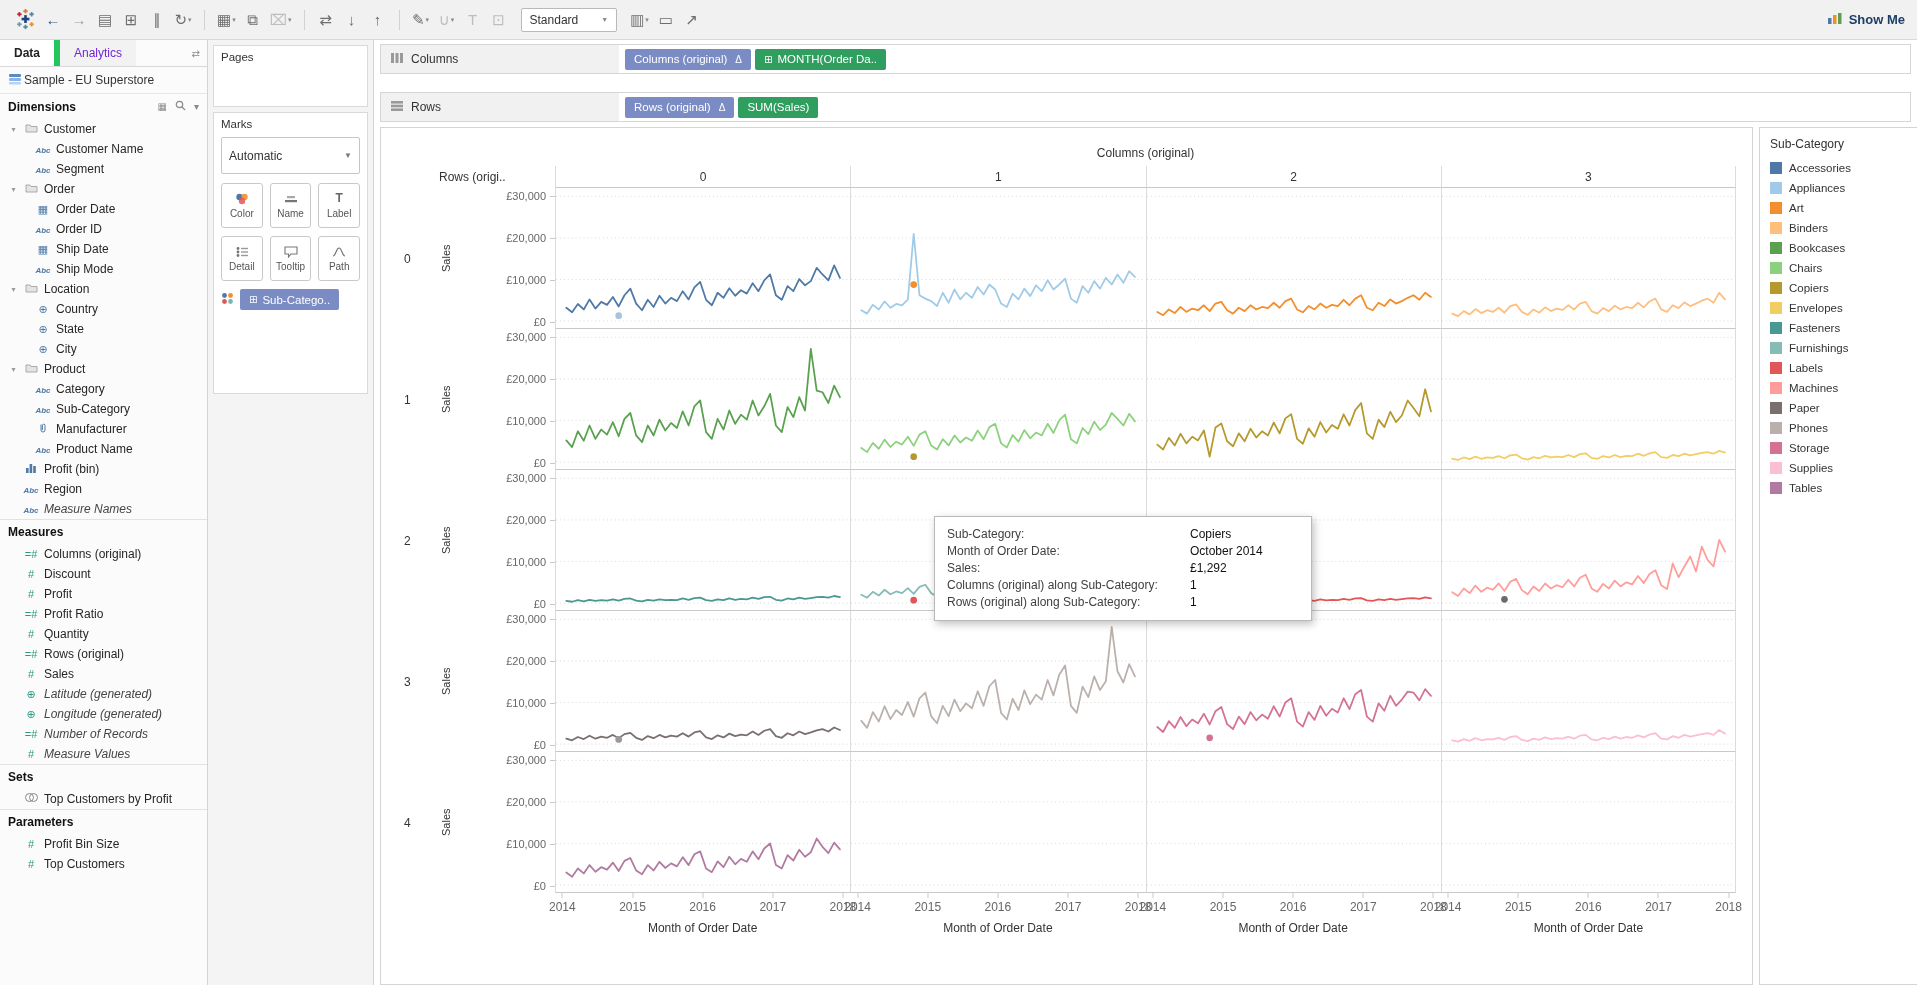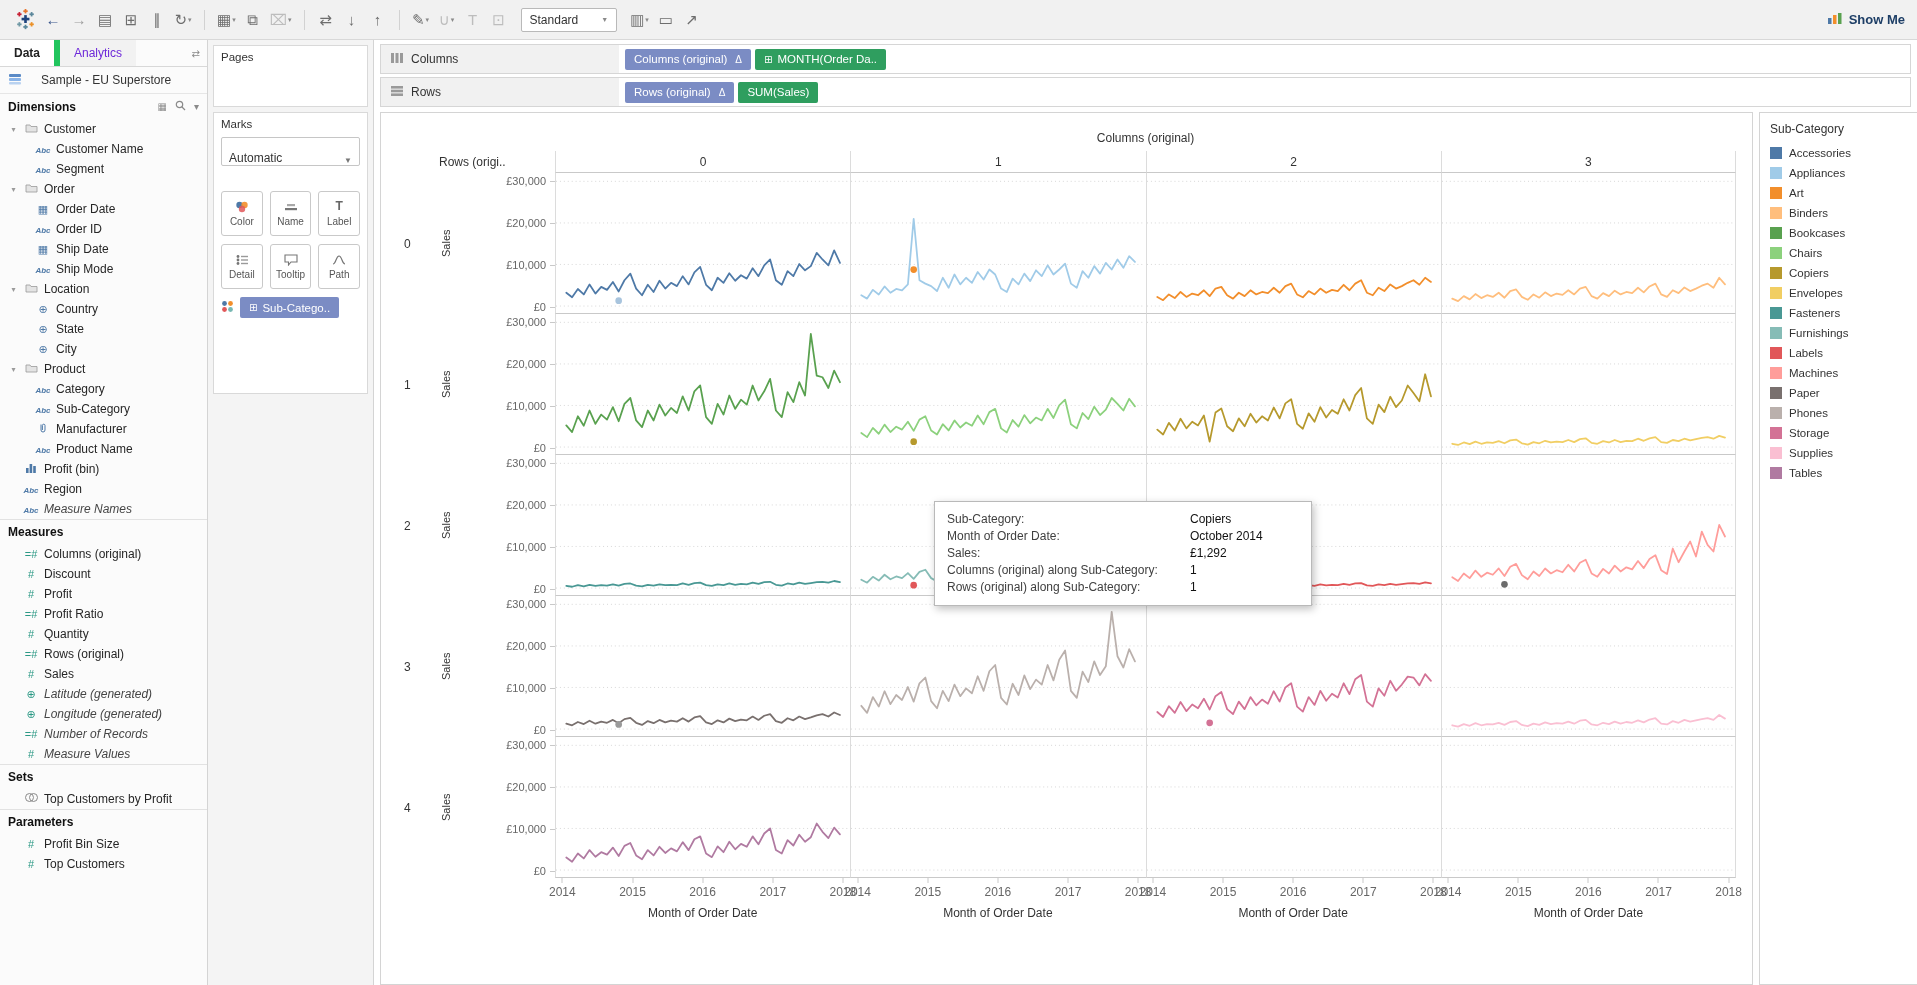--- a/index.html
+++ b/index.html
@@ -14,55 +14,55 @@
 .tb-select{height:24px;background:#fff;border:1px solid #b9b9b9;border-radius:2px;display:flex;align-items:center;gap:22px;padding:0 8px;margin:0 8px;font-size:12px;color:#333}
 .tb-right{margin-left:auto;display:flex;align-items:center;gap:6px;color:#1d3e66;font-size:13px;font-weight:bold}
 
 .main{display:flex;height:945px}
 
 .sidebar{width:208px;min-width:208px;background:#fbfbfb;border-right:1px solid #d4d4d4;display:flex;flex-direction:column;overflow:hidden}
 .tabs{display:flex;align-items:stretch;height:27px;border-bottom:1px solid #d8d8d8}
 .tab{padding:0 14px;display:flex;align-items:center;font-size:12px;color:#222;background:#fff;font-weight:bold}
 .tab.inactive{background:#f2f2f2;border-left:6px solid #22c55e;color:#6d28d9;font-weight:normal}
 .tab-extra{margin-left:auto;display:flex;align-items:center;padding:0 7px;color:#8a8a8a;font-size:10px}
-.ds-row{height:27px;display:flex;align-items:center;gap:19px;padding:0 8px;border-bottom:1px solid #e6e6e6;font-size:12px;color:#333;white-space:nowrap}
+.ds-row{height:27px;display:flex;align-items:center;gap:2px;padding:0 8px;border-bottom:1px solid #e6e6e6;font-size:12px;color:#333;white-space:nowrap}
 .section-hdr{height:25px;display:flex;align-items:center;padding:0 8px;font-size:12px;font-weight:bold;color:#111}
 .section-hdr.bordered{border-top:1px solid #e2e2e2}
 .hdr-icons{margin-left:auto;display:flex;gap:8px;color:#8a8a8a;font-size:10px;align-items:center}
 .field-row{height:20px;display:flex;align-items:center;gap:4px;padding-left:9px;font-size:12px;color:#262626;white-space:nowrap}
 .field-row.indent{padding-left:34px}
 .caret{width:9px;min-width:9px;font-size:8px;color:#9a9a9a;text-align:center}
 .ic{width:18px;min-width:18px;display:inline-flex;justify-content:center;align-items:center}
 .ic-abc{color:#4e79a7;font-size:8px;font-style:italic;font-weight:bold}
 .ic-blue{color:#4e79a7;font-size:11px;font-style:normal}
 .ic-green{color:#2c9985;font-size:11px}
 .f-label.italic{font-style:italic;color:#454545}
 
 .panel{width:166px;min-width:166px;background:#f4f4f4;border-right:1px solid #d4d4d4;padding:5px 5px 0 5px;display:flex;flex-direction:column;gap:5px}
 .card{background:#fff;border:1px solid #d9d9d9}
 .card-label{font-size:11.5px;color:#333;padding:5px 7px}
 .card.pages{height:62px}
 .card.filters{height:84px}
 .card.marks{height:282px}
-.marks-dd{margin:2px 7px 25px 7px;height:29px;border:1px solid #c6c6c6;border-radius:2px;display:flex;align-items:flex-end;padding:0 7px;font-size:12px;color:#333;background:#fff}
+.marks-dd{margin:2px 7px 9px 7px;height:37px;border:1px solid #c6c6c6;border-radius:2px;display:flex;align-items:center;padding:0 7px;font-size:12px;color:#333;background:#fff}
 .marks-dd .dd-caret{margin-left:auto;font-size:8px;color:#777}
 .mb-row{display:flex;gap:7px;margin:0 7px 8px 7px}
 .mbtn{flex:1;height:45px;border:1px solid #c9c9c9;border-radius:3px;background:#fff;display:flex;flex-direction:column;align-items:center;justify-content:center;gap:3px;font-size:10px;color:#555}
 .mb-ic{height:13px;display:flex;align-items:center}
 .mb-T{font-size:12px;color:#666;font-weight:bold;line-height:11px}
 .marks-pill-row{display:flex;align-items:center;gap:6px;margin:6px 7px}
 
 .pill{height:21px;display:inline-flex;align-items:center;gap:5px;padding:0 9px;border-radius:2px;color:#fff;font-size:11.5px;white-space:nowrap}
 .pill.blue{background:#7b8cc4}
 .pill.green{background:#2f9e5f}
 .pill-delta{font-size:10px;margin-left:3px}
 .pill-ic{font-size:10px}
 
 .right{flex:1;display:flex;flex-direction:column;min-width:0;background:#fff}
-.shelves{padding:4px 6px 0 6px;display:flex;flex-direction:column;gap:3px;background:#fff}
+.shelves{padding:4px 6px 0 6px;display:flex;flex-direction:column;gap:18px;background:#fff}
 .shelf{height:30px;border:1px solid #d6d6d6;display:flex;align-items:center;background:#fff}
 .shelf-hdr{width:238px;min-width:238px;height:100%;background:#f1f1f1;display:flex;align-items:center;gap:8px;padding:0 10px;color:#333;font-size:12px}
 .pills{display:flex;align-items:center;gap:4px;padding-left:6px}
 
 .content{flex:1;display:flex;min-height:0}
 .viz-card{flex:1;margin:5px 3px 0 6px;border:1px solid #d4d4d4;background:#fff;position:relative;overflow:hidden}
 .viz-title{padding:13px 0 0 18px;font-size:20px;color:#4a4a4a}
 .viz-grid{display:grid;grid-template-columns:44px 118px repeat(4,1fr);grid-template-rows:26px 22px repeat(5,141px) 24px 26px;margin:12px 16px 0 12px}
 .vg-colhdr{display:flex;align-items:center;justify-content:center;font-size:12px;color:#333}
 .vg-rowshdr{display:flex;align-items:flex-end;padding:0 0 4px 6px;font-size:12px;color:#333}

